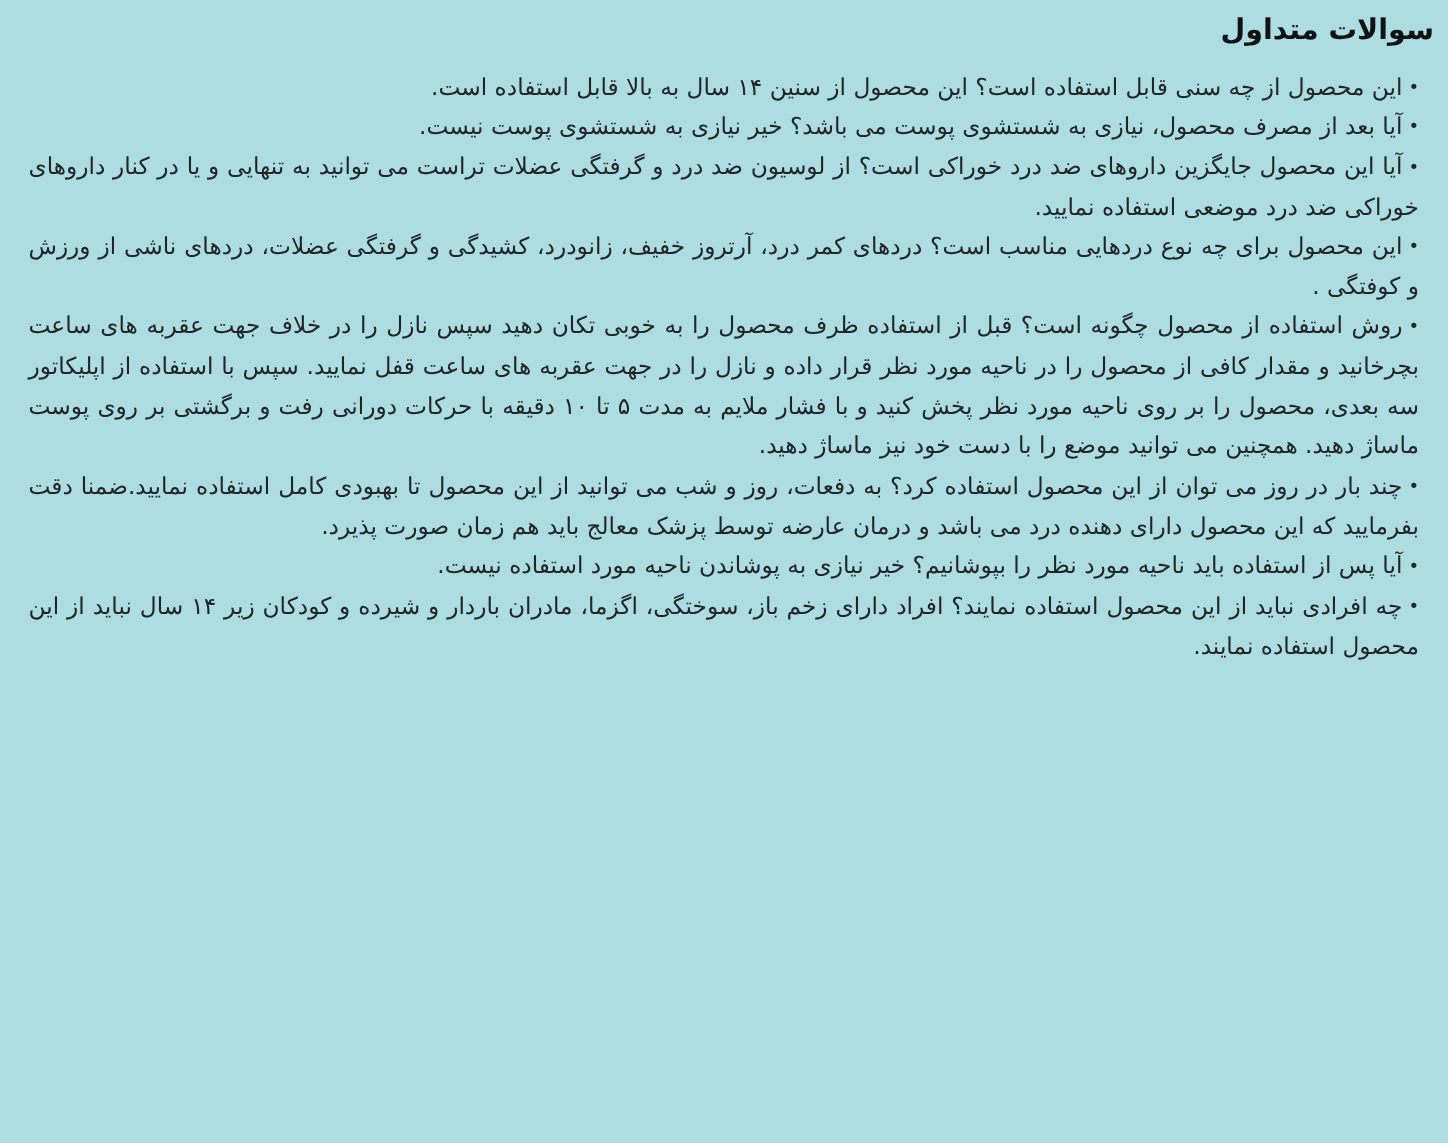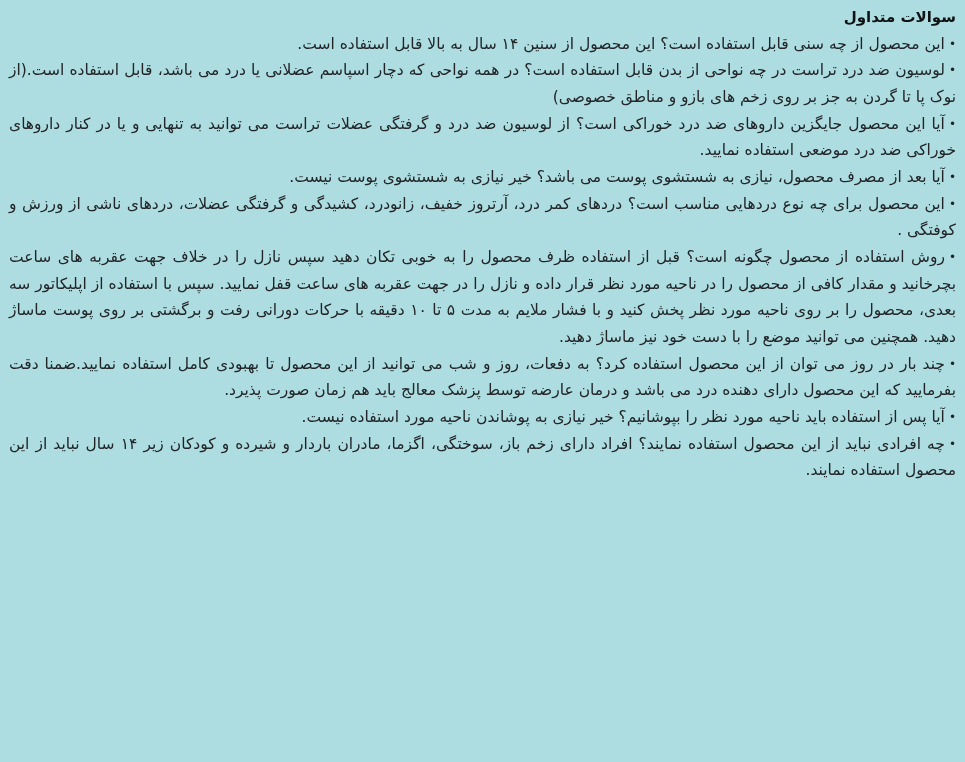--- a/index.html
+++ b/index.html
@@ -15,29 +15,29 @@
     direction: rtl;
   }
   .faq-page {
     box-sizing: border-box;
     width: 965px;
     height: 762px;
     padding: 7px 9px 6px 9px;
     color: #212528;
   }
   .page-title {
-    font-size: 15px;
+    font-size: 19px;
     font-weight: bold;
     color: #101314;
     line-height: 1.45;
     margin: 0 0 2px 0;
     text-align: right;
   }
   .faq-list {
-    margin: 0;
+    margin: 10px;
     padding: 0;
   }
   .faq-item {
     margin: 0;
     padding: 0;
     font-size: 15.5px;
     line-height: 1.72;
     text-align: justify;
     text-justify: inter-word;
     color: #212528;
@@ -51,22 +51,21 @@
   }
 </style>
 </head>
 <body>
 
 <div class="faq-page">
   <h1 class="page-title">سوالات متداول</h1>
 
   <div class="faq-list">
     <p class="faq-item"><span class="bullet">•</span><span>این محصول از چه سنی قابل استفاده است؟ این محصول از سنین ۱۴ سال به بالا قابل استفاده است.</span></p>
-    <p class="faq-item"><span class="bullet">•</span><span>لوسیون ضد درد تراست در چه نواحی از بدن قابل استفاده است؟ در همه نواحی که دچار اسپاسم عضلانی یا درد می باشد، قابل استفاده است.(از نوک پا تا گردن به جز بر روی زخم های بازو و مناطق خصوصی)</span></p>
+    <p class="faq-item"><span class="bullet">•</span><span>آیا بعد از مصرف محصول، نیازی به شستشوی پوست می باشد؟ خیر نیازی به شستشوی پوست نیست.</span></p>
     <p class="faq-item"><span class="bullet">•</span><span>آیا این محصول جایگزین داروهای ضد درد خوراکی است؟ از لوسیون ضد درد و گرفتگی عضلات تراست می توانید به تنهایی و یا در کنار داروهای خوراکی ضد درد موضعی استفاده نمایید.</span></p>
-    <p class="faq-item"><span class="bullet">•</span><span>آیا بعد از مصرف محصول، نیازی به شستشوی پوست می باشد؟ خیر نیازی به شستشوی پوست نیست.</span></p>
     <p class="faq-item"><span class="bullet">•</span><span>این محصول برای چه نوع دردهایی مناسب است؟ دردهای کمر درد، آرتروز خفیف، زانودرد، کشیدگی و گرفتگی عضلات، دردهای ناشی از ورزش و کوفتگی .</span></p>
     <p class="faq-item"><span class="bullet">•</span><span>روش استفاده از محصول چگونه است؟ قبل از استفاده ظرف محصول را به خوبی تکان دهید سپس نازل را در خلاف جهت عقربه های ساعت بچرخانید و مقدار کافی از محصول را در ناحیه مورد نظر قرار داده و نازل را در جهت عقربه های ساعت قفل نمایید. سپس با استفاده از اپلیکاتور سه بعدی، محصول را بر روی ناحیه مورد نظر پخش کنید و با فشار ملایم به مدت ۵ تا ۱۰ دقیقه با حرکات دورانی رفت و برگشتی بر روی پوست ماساژ دهید. همچنین می توانید موضع را با دست خود نیز ماساژ دهید.</span></p>
     <p class="faq-item"><span class="bullet">•</span><span>چند بار در روز می توان از این محصول استفاده کرد؟ به دفعات، روز و شب می توانید از این محصول تا بهبودی کامل استفاده نمایید.ضمنا دقت بفرمایید که این محصول دارای دهنده درد می باشد و درمان عارضه توسط پزشک معالج باید هم زمان صورت پذیرد.</span></p>
     <p class="faq-item"><span class="bullet">•</span><span>آیا پس از استفاده باید ناحیه مورد نظر را بپوشانیم؟ خیر نیازی به پوشاندن ناحیه مورد استفاده نیست.</span></p>
     <p class="faq-item"><span class="bullet">•</span><span>چه افرادی نباید از این محصول استفاده نمایند؟ افراد دارای زخم باز، سوختگی، اگزما، مادران باردار و شیرده و کودکان زیر ۱۴ سال نباید از این محصول استفاده نمایند.</span></p>
   </div>
 </div>
 
 </body></html>

